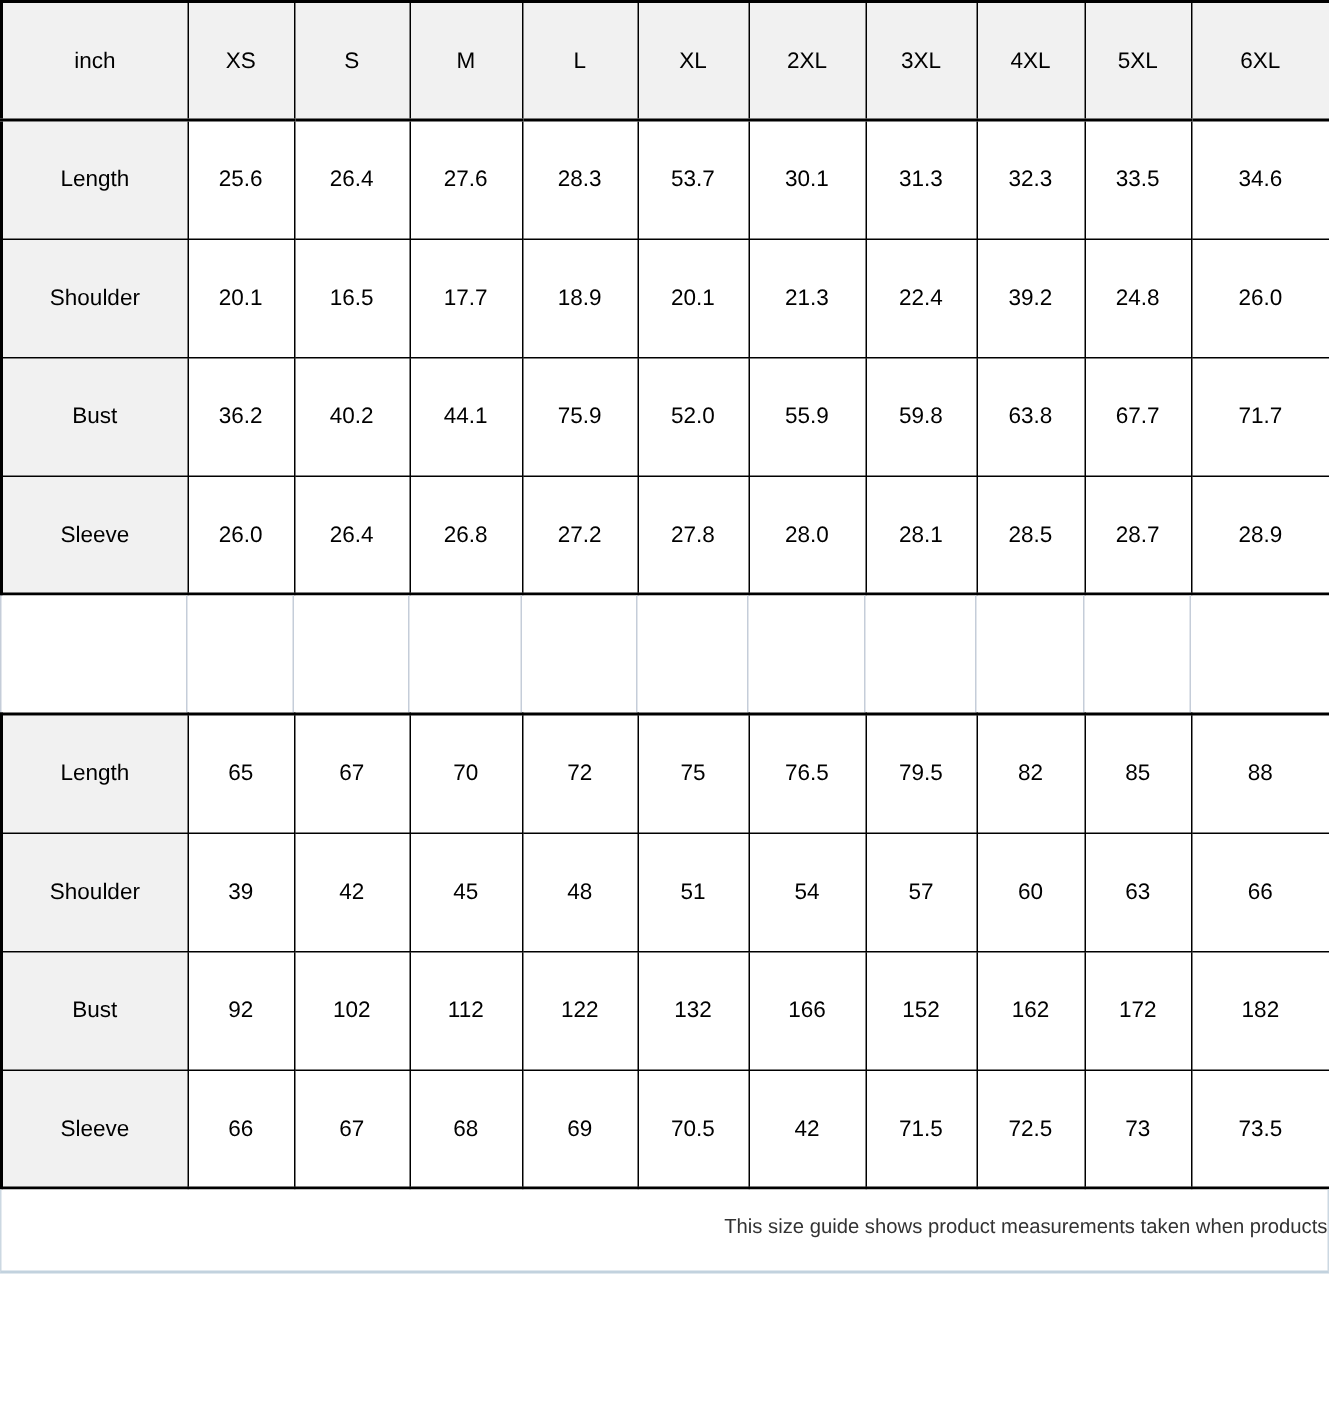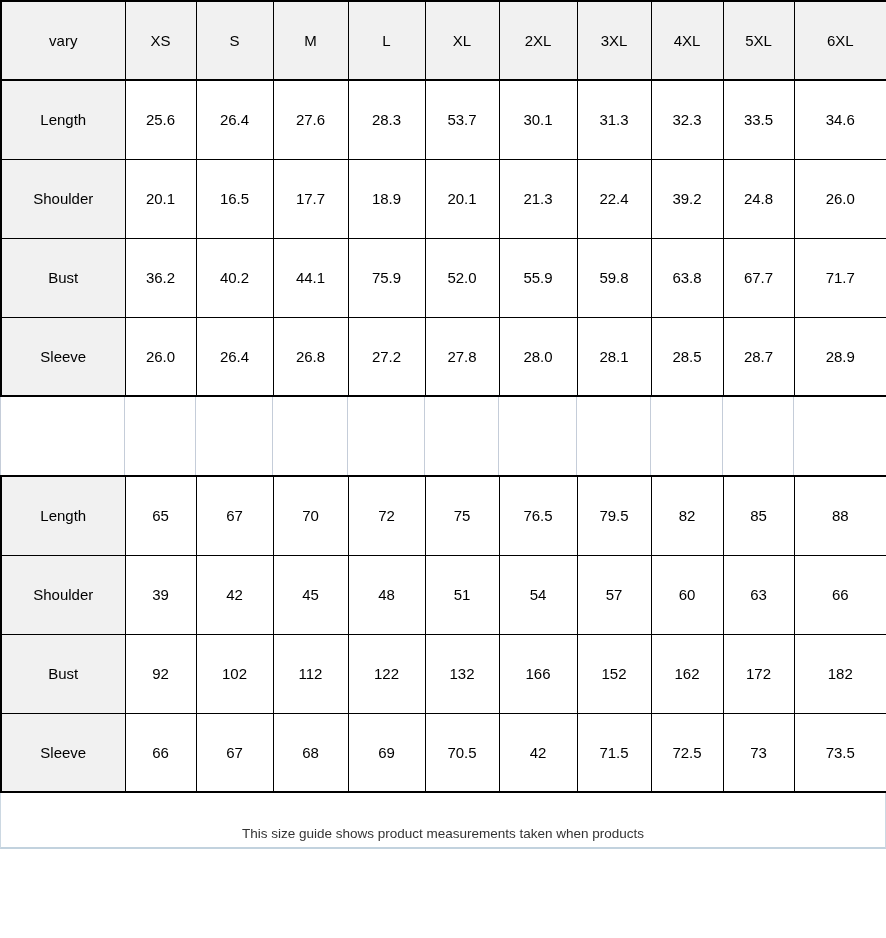--- a/index.html
+++ b/index.html
@@ -50,21 +50,20 @@
   }
   table.spacer-table td:last-child { border-right: none; }
   .footer-note {
     width: 886px;
     height: 56px;
     border-left: 1px solid #ccd8e2;
     border-right: 1px solid #ccd8e2;
     border-bottom: 2px solid #c2d2de;
     background: #ffffff;
     display: flex;
-    flex-direction: column;
     align-items: center;
     justify-content: flex-end;
     padding-bottom: 4px;
     font-size: 13.5px;
     line-height: 18px;
     color: #333333;
     text-align: center;
   }
 </style>
 </head>
@@ -81,21 +80,21 @@
         <col style="width: 77px;">
         <col style="width: 74px;">
         <col style="width: 78px;">
         <col style="width: 74px;">
         <col style="width: 72px;">
         <col style="width: 71px;">
         <col style="width: 93px;">
       </colgroup>
     <tbody>
         <tr class="head-row">
-          <td>vary</td>
+          <td>inch</td>
           <td>XS</td>
           <td>S</td>
           <td>M</td>
           <td>L</td>
           <td>XL</td>
           <td>2XL</td>
           <td>3XL</td>
           <td>4XL</td>
           <td>5XL</td>
           <td>6XL</td>

